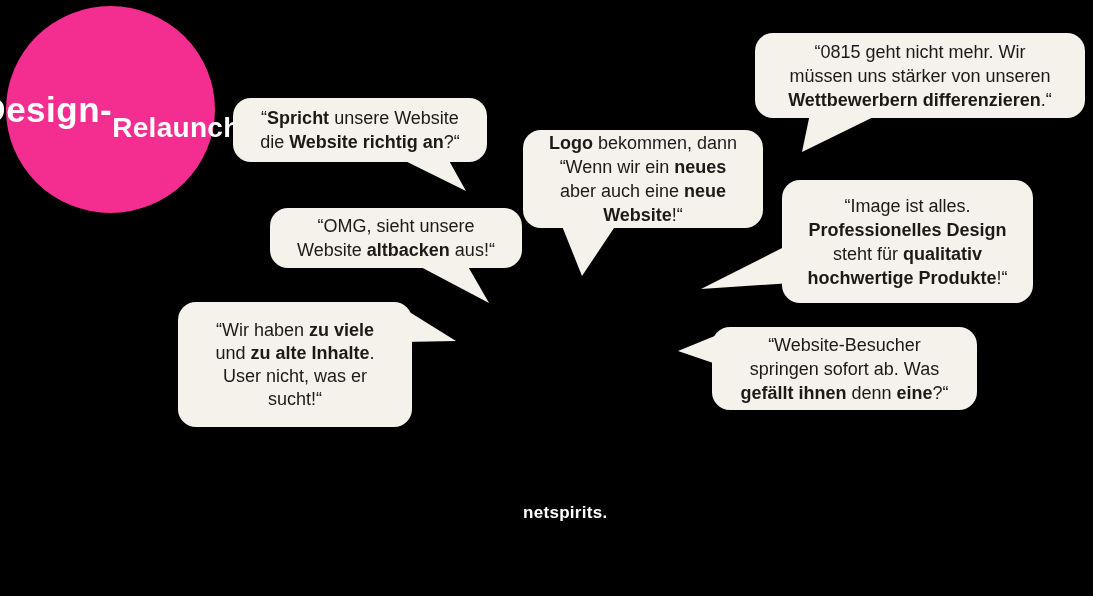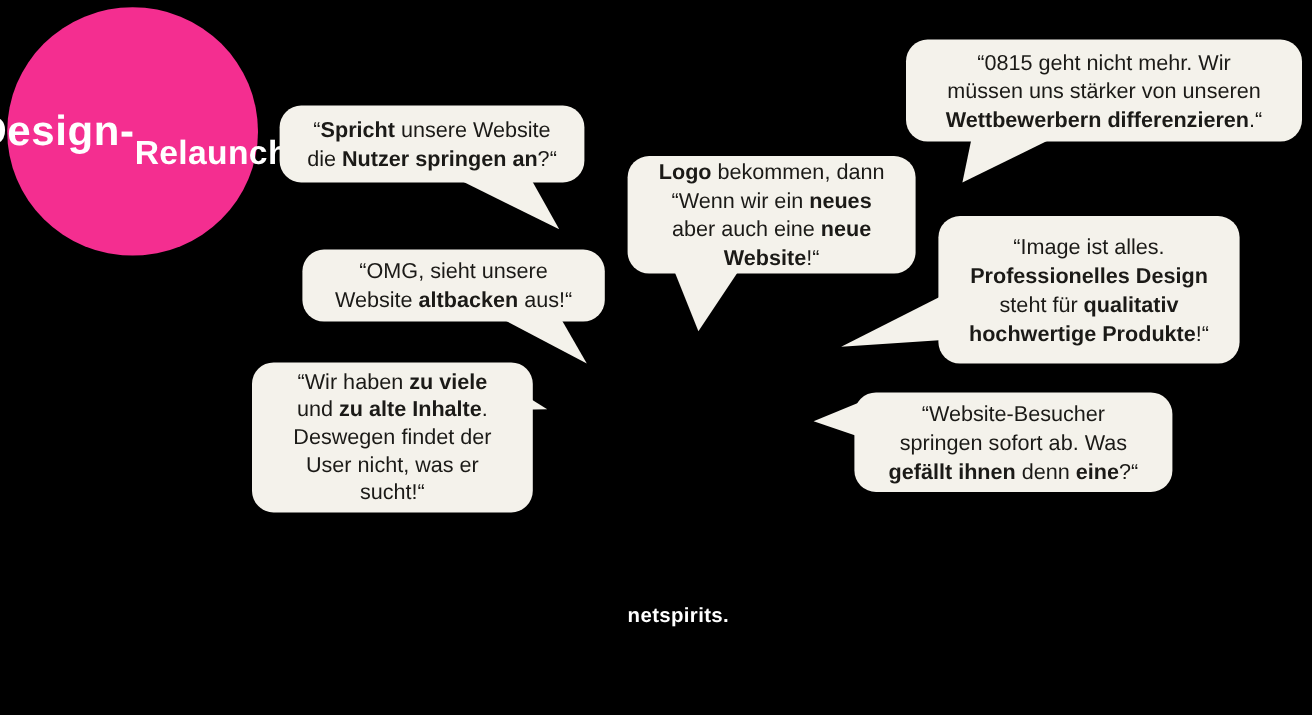--- a/index.html
+++ b/index.html
@@ -34,23 +34,23 @@
     border-radius: 18px;
     display: flex; flex-direction: column;
     align-items: center; justify-content: center;
     text-align: left;
     font-size: 18px;
     line-height: 24px;
   }
   .bubble .line { white-space: nowrap; }
   .bubble b { font-weight: 700; }
 
-  .b-spricht  { left: 233px; top:  88px; width: 254px; height: 64px; }
-  .b-omg      { left: 252px; top: 208px; width: 252px; height: 60px; }
-  .b-inhalte  { left: 178px; top: 302px; width: 234px; height: 125px; line-height: 23px; margin-left: 32px; }
+  .b-spricht  { left: 233px; top:  98px; width: 254px; height: 64px; }
+  .b-omg      { left: 270px; top: 208px; width: 252px; height: 60px; }
+  .b-inhalte  { left: 178px; top: 302px; width: 234px; height: 125px; line-height: 23px; }
   .b-neueslogo{ left: 523px; top: 130px; width: 240px; height: 98px; }
   .b-diff     { left: 755px; top:  33px; width: 330px; height: 85px; }
   .b-image    { left: 782px; top: 180px; width: 251px; height: 123px; }
   .b-besucher { left: 712px; top: 327px; width: 265px; height: 83px; }
 
   .tails { position: absolute; left: 0; top: 0; }
   .tails polygon { fill: var(--cream, #F4F2EB); }
 
   .logo {
     position: absolute;
@@ -76,30 +76,29 @@
     <polygon points="722,333 722,366 678,351"></polygon>
   </svg>
 
   <div class="badge">
     <div class="badge-l1">Design-</div>
     <div class="badge-l2">Relaunch</div>
   </div>
 
   <div class="bubble b-spricht">
       <div class="line"><span>“</span><b>Spricht</b><span> unsere Website</span></div>
-      <div class="line"><span>die </span><b>Nutzer springen an</b><span>?“</span></div>
+      <div class="line"><span>die </span><b>Website richtig an</b><span>?“</span></div>
     </div>
   <div class="bubble b-omg">
       <div class="line"><span>“OMG, sieht unsere</span></div>
       <div class="line"><span>Website </span><b>altbacken</b><span> aus!“</span></div>
     </div>
   <div class="bubble b-inhalte">
       <div class="line"><span>“Wir haben </span><b>zu viele</b></div>
       <div class="line"><span>und </span><b>zu alte Inhalte</b><span>.</span></div>
-      <div class="line"><span>Deswegen findet der</span></div>
       <div class="line"><span>User nicht, was er</span></div>
       <div class="line"><span>sucht!“</span></div>
     </div>
   <div class="bubble b-neueslogo">
       <div class="line"><b>Logo</b><span> bekommen, dann</span></div>
       <div class="line"><span>“Wenn wir ein </span><b>neues</b></div>
       <div class="line"><span>aber auch eine </span><b>neue</b></div>
       <div class="line"><b>Website</b><span>!“</span></div>
     </div>
   <div class="bubble b-diff">

